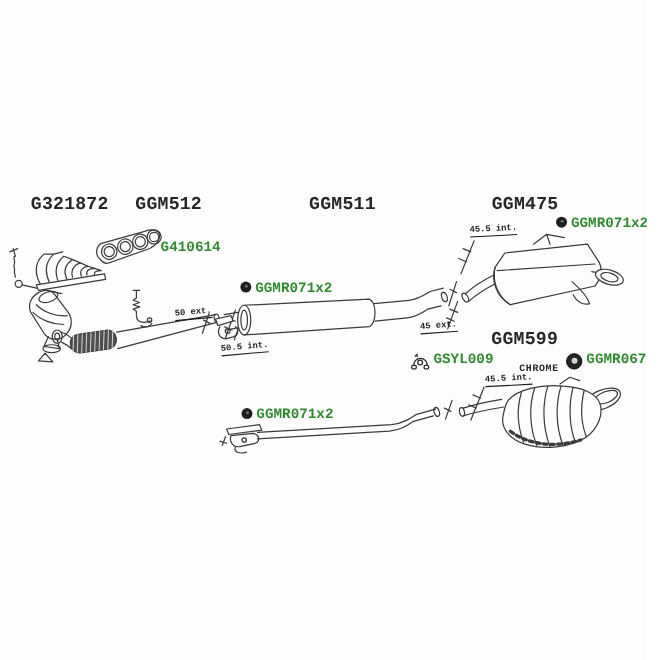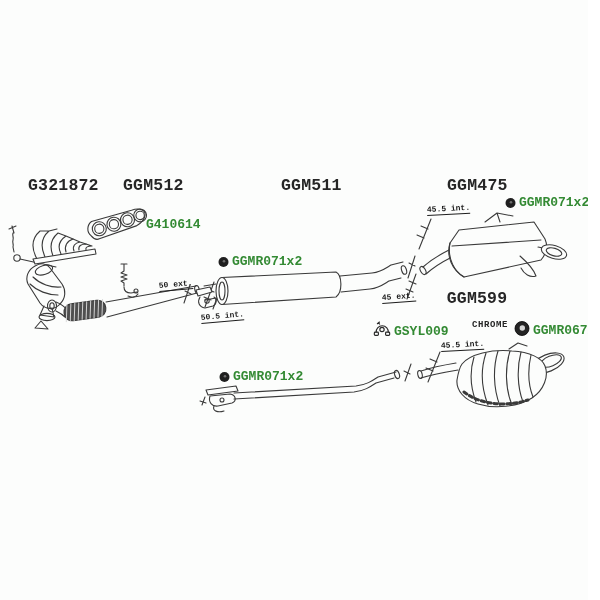--- a/index.html
+++ b/index.html
@@ -9,21 +9,21 @@
     font-family:Liberation Mono, monospace;
   }
   .hdr{
     position:absolute;font-weight:700;font-size:16.5px;line-height:1;
     color:var(--heading-black,#262626);white-space:nowrap;letter-spacing:.2px;
   }
   .hdr-block{position:absolute;text-align:center;}
   .hdr-block .t{font-weight:700;font-size:16.5px;line-height:1;color:var(--heading-black,#262626);letter-spacing:.2px;}
   .hdr-block .s{font-weight:700;font-size:9px;line-height:1;color:var(--heading-black,#262626);letter-spacing:.6px;margin-top:13px;text-align:right;}
   .plink{
-    position:absolute;display:flex;align-items:flex-end;gap:3px;
+    position:absolute;display:flex;align-items:flex-start;gap:3px;
     color:var(--link-green,#338a33);font-weight:700;font-size:13px;line-height:1;
     white-space:nowrap;cursor:pointer;
   }
   .plink svg{flex:0 0 auto;display:block;}
   .dim{
     position:absolute;font-weight:700;font-size:8px;line-height:1;
     color:#1d1d1d;border-bottom:1px solid #1d1d1d;padding-bottom:1px;white-space:nowrap;
     transform-origin:left center;
   }
   #art{position:absolute;left:0;top:0;}
@@ -149,21 +149,21 @@
         <path d="M234,393 L356,386 C366,385 372,381 378,377 L396,372 M234,399 L354,392 C364,391 370,387 376,383 L394,378"></path>
         <ellipse cx="397" cy="374.5" rx="2.3" ry="4.2" transform="rotate(-18 397 374.5)"></ellipse>
       </g>
     </g>
   </svg>
 
   <div class="hdr" style="left:28px;top:178px">G321872</div>
   <div class="hdr" style="left:123px;top:178px">GGM512</div>
   <div class="hdr" style="left:281px;top:178px">GGM511</div>
   <div class="hdr" style="left:447px;top:178px">GGM475</div>
-  <div class="hdr-block" style="left:446px;top:291px;width:62px">
+  <div class="hdr-block" style="left:446px;top:301px;width:62px">
     <div class="t">GGM599</div>
     <div class="s">CHROME</div>
   </div>
 
   <div class="plink" style="left:146px;top:218px">
     <span>G410614</span>
   </div>
 
   <div class="plink" style="left:218px;top:255px">
     <svg width="11" height="12" viewBox="0 0 11 12">

